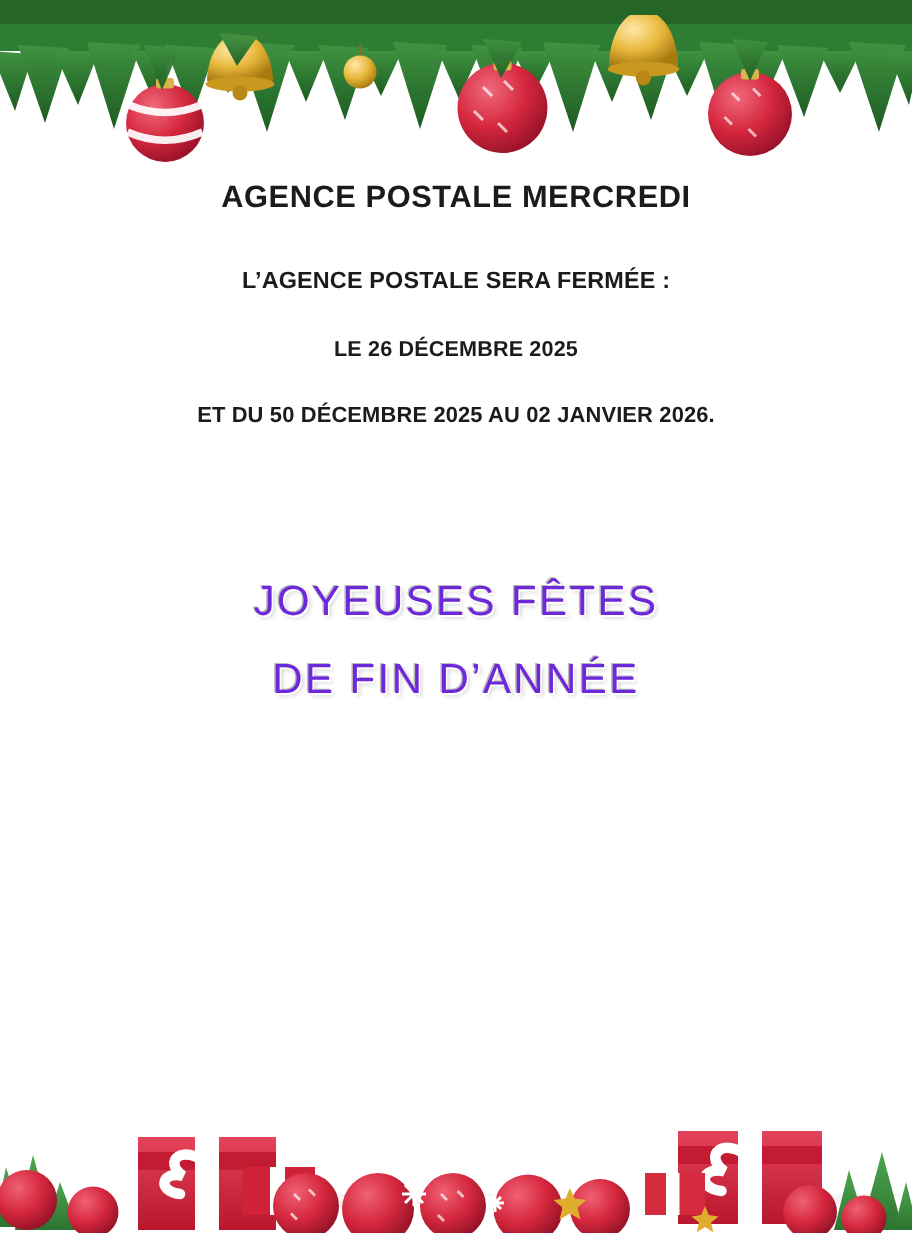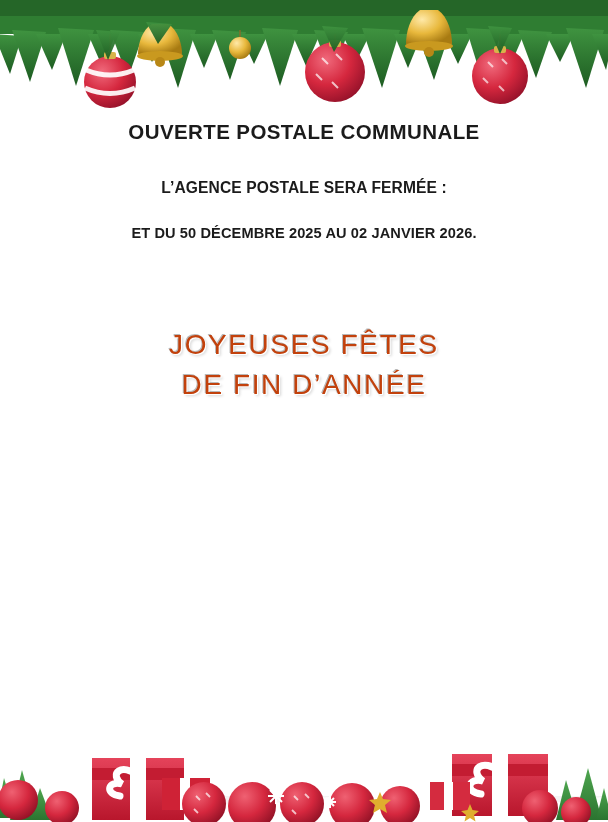--- a/index.html
+++ b/index.html
@@ -75,26 +75,26 @@
     margin: 0;
     letter-spacing: 0.1px;
   }
   .line.l1 { padding-top: 50px; }
   .line.l2 { padding-top: 27px; }
   .line.l3 { padding-top: 35px; font-size: 15.6px; }
   .line.l4 { padding-top: 28px; font-size: 14.4px; }
   .line.l5 { padding-top: 28px; font-size: 14.6px; }
 
   .greeting {
-    margin: 0;
+    margin: 12px;
     padding-top: 88px;
     font-family: "Liberation Sans", sans-serif;
     font-size: 28px;
     letter-spacing: 1.6px;
-    color: #c2410c;
+    color: #6d28d9;
     text-shadow:
       1px 1px 0 #ffffff,
       -1px -1px 0 #b9b9b9,
       2px 2px 3px rgba(0,0,0,0.18);
   }
   .greeting.g2 {
     padding-top: 8px;
     text-align: center;
   }
 </style>
@@ -197,23 +197,24 @@
       <g fill="url(#needle)" opacity="0.95">
         <path d="M96,30 L108,60 L120,32 Z"></path>
         <path d="M322,26 L334,52 L348,28 Z"></path>
         <path d="M488,26 L500,54 L512,28 Z"></path>
         <path d="M146,22 L158,44 L172,24 Z"></path>
       </g>
     </svg>
   </div>
 
   <div class="content">
-    <h1 class="title">OUVERTE POSTALE COMMUNALE</h1>
+    <h1 class="title">AGENCE POSTALE MERCREDI</h1>
 
     <p class="line l3">L’AGENCE POSTALE SERA FERMÉE :</p>
+    <p class="line l4">LE 26 DÉCEMBRE 2025</p>
     <p class="line l5">ET DU 50 DÉCEMBRE 2025 AU 02 JANVIER 2026.</p>
 
     <p class="greeting g1">JOYEUSES FÊTES</p>
     <p class="greeting g2">DE FIN D’ANNÉE</p>
   </div>
 
   <div class="garland-bottom">
     <svg width="608" height="130" viewBox="0 0 608 130" xmlns="http://www.w3.org/2000/svg">
       <defs>
         <radialGradient id="bRed2" cx="35%" cy="30%" r="75%">

